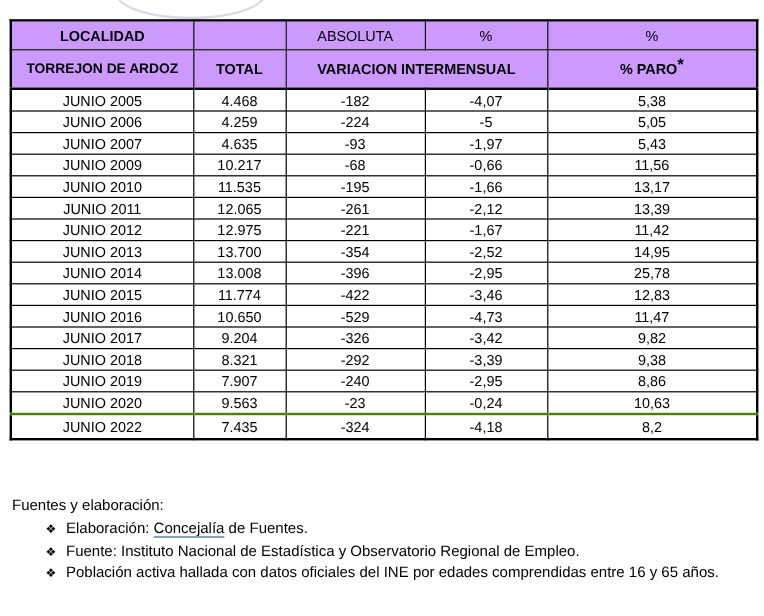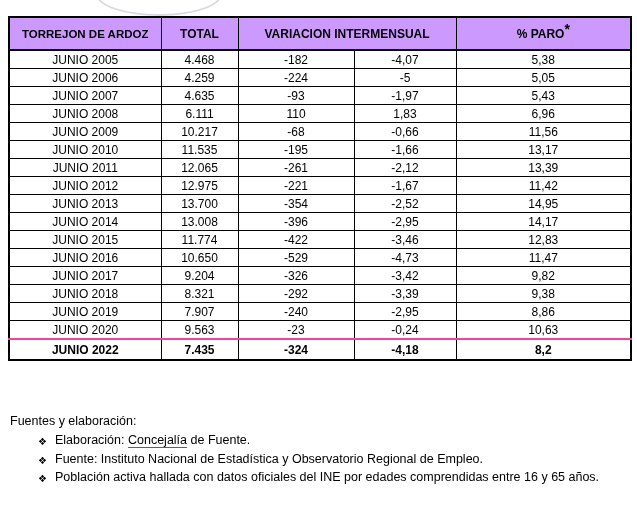--- a/index.html
+++ b/index.html
@@ -28,21 +28,21 @@
   tr.hdr1 td{height:23px;}
   tr.hdr2 td{height:31px;border-bottom:2px solid #000;}
   td.left{text-align:left;padding-left:4px;}
   .b{font-weight:bold;}
   td.muni{
     white-space:pre-line;line-height:14px;font-weight:bold;
     vertical-align:middle;font-size:11.5px;
   }
   td.vbot{vertical-align:bottom;padding-bottom:4px;}
   .star{font-weight:bold;font-size:14px;position:relative;top:-4px;line-height:0;}
-  tr.total-row td{font-weight:bold;border-top:2px solid #ec4899;height:19px;margin-top:24px;}
+  tr.total-row td{font-weight:normal;border-top:2px solid #4d7c0f;height:19px;margin-top:24px;}
   
   .footer{
     position:absolute;left:10px;top:413px;width:622px;
     font-weight:normal;font-size:12.5px;line-height:17px;
   }
   ul.fnotes{list-style:none;margin:2px 0 0 0;padding:0;}
   li.fnote{display:flex;align-items:flex-start;margin-top:0.5px;}
   li.fnote .bullet{
     flex:none;width:17px;margin-left:28px;font-size:10px;padding-top:1px;
   }
@@ -57,20 +57,27 @@
 <div class="tbl-wrap">
   <table class="tbl">
     <colgroup>
       <col style="width:152px">
         <col style="width:77px">
         <col style="width:116px">
       <col style="width:102px">
         <col style="width:175px">
     </colgroup>
     <tbody>
+      <tr class="hdr hdr1">
+        <td class="left b">LOCALIDAD</td>
+        <td></td>
+        <td>ABSOLUTA</td>
+        <td>%</td>
+        <td>%</td>
+      </tr>
       <tr class="hdr hdr2">
         <td class="left muni">TORREJON DE
 ARDOZ</td>
         <td class="b vbot">TOTAL</td>
         <td class="b vbot" colspan="2">VARIACION INTERMENSUAL</td>
         <td class="b vbot"><span>% PARO</span><span class="star">*</span></td>
       </tr>
 
       <tr>
         <td class="left">JUNIO 2005</td>
@@ -87,27 +94,20 @@
         <td>5,05</td>
       </tr>
       <tr>
         <td class="left">JUNIO 2007</td>
         <td>4.635</td>
         <td>-93</td>
         <td>-1,97</td>
         <td>5,43</td>
       </tr>
       <tr>
-        <td class="left">JUNIO 2008</td>
-        <td>6.111</td>
-        <td>110</td>
-        <td>1,83</td>
-        <td>6,96</td>
-      </tr>
-      <tr>
         <td class="left">JUNIO 2009</td>
         <td>10.217</td>
         <td>-68</td>
         <td>-0,66</td>
         <td>11,56</td>
       </tr>
       <tr>
         <td class="left">JUNIO 2010</td>
         <td>11.535</td>
         <td>-195</td>
@@ -133,21 +133,21 @@
         <td>13.700</td>
         <td>-354</td>
         <td>-2,52</td>
         <td>14,95</td>
       </tr>
       <tr>
         <td class="left">JUNIO 2014</td>
         <td>13.008</td>
         <td>-396</td>
         <td>-2,95</td>
-        <td>14,17</td>
+        <td>25,78</td>
       </tr>
       <tr>
         <td class="left">JUNIO 2015</td>
         <td>11.774</td>
         <td>-422</td>
         <td>-3,46</td>
         <td>12,83</td>
       </tr>
       <tr>
         <td class="left">JUNIO 2016</td>
@@ -193,21 +193,21 @@
       </tr>
     </tbody>
   </table>
 </div>
 
 <div class="footer">
   <div>Fuentes y elaboración:</div>
   <ul class="fnotes">
     <li class="fnote">
       <span class="bullet">❖</span>
-      <span class="txt"><span>Elaboración: </span><span class="src-link">Concejalía</span><span> de Fuente.</span></span>
+      <span class="txt"><span>Elaboración: </span><span class="src-link">Concejalía</span><span> de Fuentes.</span></span>
     </li>
     <li class="fnote">
       <span class="bullet">❖</span>
       <span class="txt">Fuente: Instituto Nacional de Estadística y Observatorio Regional de Empleo.</span>
     </li>
     <li class="fnote">
       <span class="bullet">❖</span>
       <span class="txt">Población activa hallada con datos oficiales del INE por edades comprendidas entre 16 y 65 años.</span>
     </li>
   </ul>

